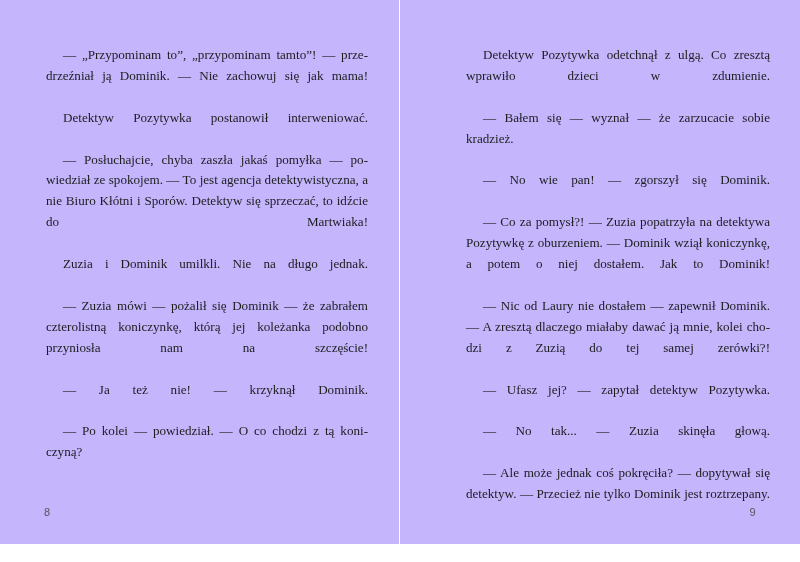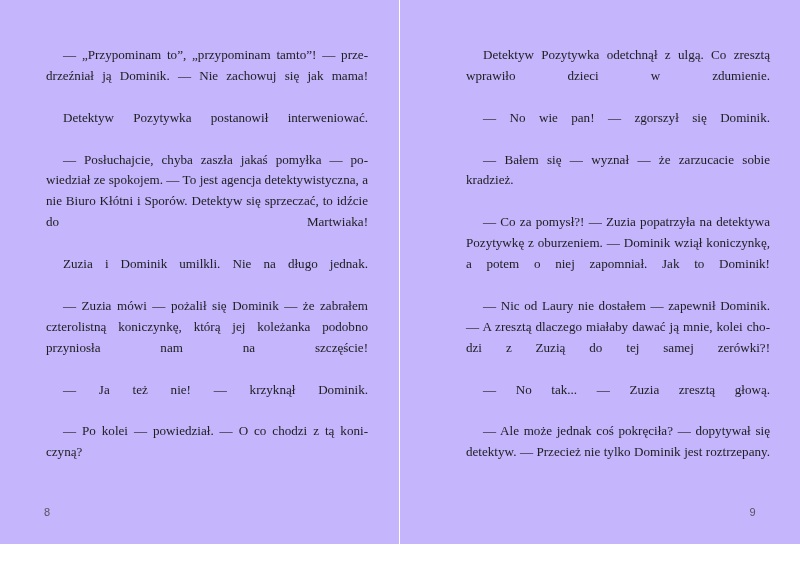--- a/index.html
+++ b/index.html
@@ -90,23 +90,24 @@
         <p class="para">— Po kolei — powiedział. — O co chodzi z tą koni­czyną?</p>
       </div>
     <div class="folio folio-left">8</div>
   </div>
 
   <div class="gutter"></div>
 
   <div class="page page-right">
     <div class="textblock">
         <p class="para">Detektyw Pozytywka odetchnął z ulgą. Co zresztą wprawiło dzieci w zdumienie.</p>
+        <p class="para">— Bałem się — wyznał — że zarzucacie sobie kradzież.</p>
         <p class="para">— No wie pan! — zgorszył się Dominik.</p>
-        <p class="para">— Bałem się — wyznał — że zarzucacie sobie kradzież.</p>
-        <p class="para">— Co za pomysł?! — Zuzia popatrzyła na detektywa Pozytywkę z oburzeniem. — Dominik wziął koniczynkę, a potem o niej zapomniał. Jak to Dominik!</p>
+        <p class="para">— Co za pomysł?! — Zuzia popatrzyła na detektywa Pozytywkę z oburzeniem. — Dominik wziął koniczynkę, a potem o niej dostałem. Jak to Dominik!</p>
         <p class="para">— Nic od Laury nie dostałem — zapewnił Dominik. — A zresztą dlaczego miałaby dawać ją mnie, kolei cho­dzi z Zuzią do tej samej zerówki?!</p>
-        <p class="para">— No tak... — Zuzia zresztą głową.</p>
+        <p class="para">— Ufasz jej? — zapytał detektyw Pozytywka.</p>
+        <p class="para">— No tak... — Zuzia skinęła głową.</p>
         <p class="para">— Ale może jednak coś pokręciła? — dopytywał się detektyw. — Przecież nie tylko Dominik jest roztrze­pany.</p>
       </div>
     <div class="folio folio-right">9</div>
   </div>
 
 </div>
 
 </body></html>

